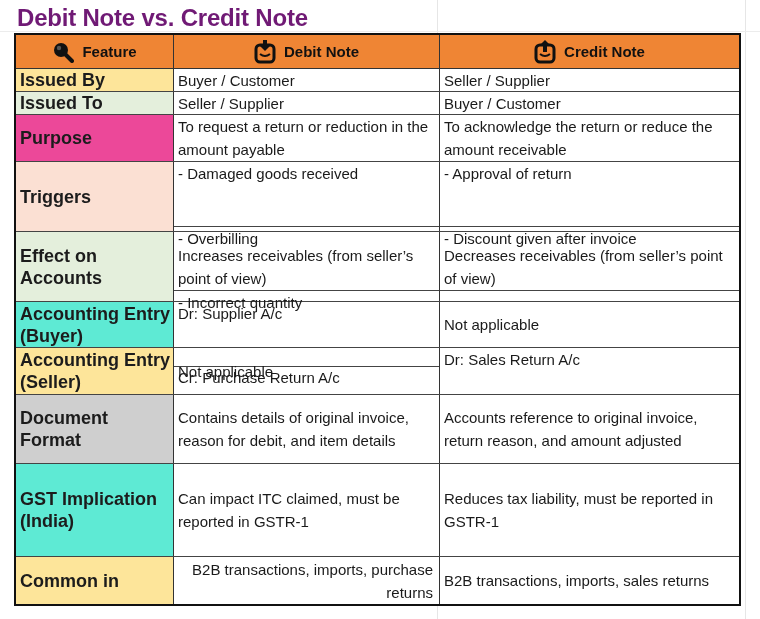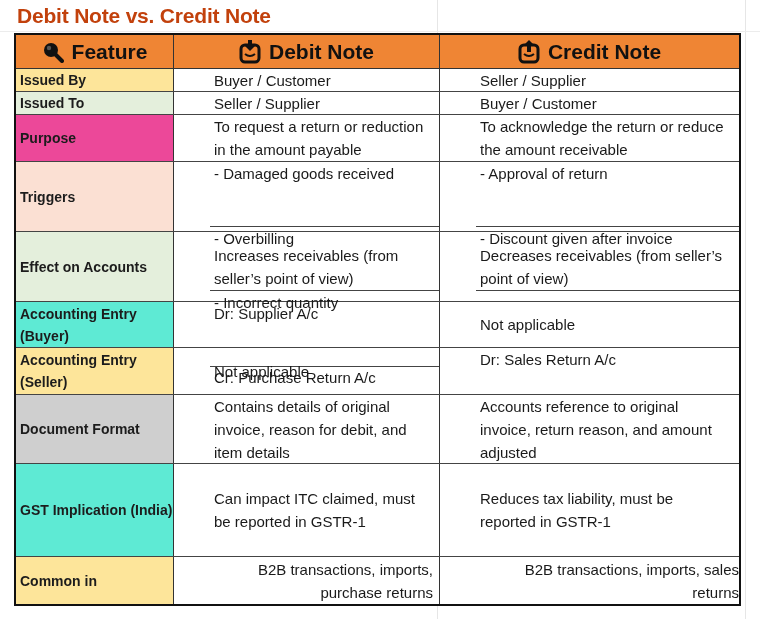--- a/index.html
+++ b/index.html
@@ -1,35 +1,35 @@
 <!DOCTYPE html>
 <html><head>
 <meta charset="utf-8">
 <style>
   html, body { margin: 0; padding: 0; background: #ffffff; }
   body { width: 760px; height: 619px; position: relative; overflow: hidden;
          font-family: "Liberation Sans", "DejaVu Sans", sans-serif; color: #1a1a1a; }
   
   .grid-v { position: absolute; top: 0; width: 1px; height: 619px; background: #e6e6e6; }
   .grid-h { position: absolute; left: 0; height: 1px; width: 760px; background: #ececec; }
-  .title { position: absolute; left: 17px; top: 4px; font-size: 21px; font-weight: bold;
-           color: #c2410c; letter-spacing: -0.2px; white-space: nowrap; }
+  .title { position: absolute; left: 17px; top: 4px; font-size: 24px; font-weight: bold;
+           color: #701a75; letter-spacing: -0.2px; white-space: nowrap; }
   .tbl { position: absolute; left: 14px; top: 33px; width: 727px; border: 2px solid #111; box-sizing: border-box; background:#fff; }
   .hdr { display: flex; height: 33px; background: #ef8534; border-bottom: 1px solid #333; }
   .hdr > div { display: flex; align-items: center; justify-content: center; font-weight: bold;
-               font-size: 21px; color: #111; box-sizing: border-box; }
+               font-size: 15px; color: #111; box-sizing: border-box; }
   .c1 { width: 157px; flex: none; }
   .c2 { width: 266px; flex: none; border-left: 1px solid #333; }
   .c3 { flex: 1; border-left: 1px solid #333; }
   .hdr svg { margin-right: 8px; }
   .row { display: flex; border-bottom: 1px solid #444; box-sizing: border-box; }
   .row:last-child { border-bottom: none; text-align: right; }
-  .lbl { width: 157px; flex: none; font-weight: bold; font-size: 14px; padding-left: 4px;
+  .lbl { width: 157px; flex: none; font-weight: bold; font-size: 18px; padding-left: 4px;
          display: flex; align-items: center; box-sizing: border-box; line-height: 22px; color:#1c1c1c; }
-  .val { font-size: 15px; line-height: 23px; box-sizing: border-box; display: flex; flex-direction: column; padding-left: 36px; }
+  .val { font-size: 15px; line-height: 23px; box-sizing: border-box; display: flex; flex-direction: column; }
   .val.c2 { width: 266px; }
   .val .cell { padding-left: 4px; display: flex; align-items: center; box-sizing: border-box; }
   .val .sub + .sub { border-top: 1px solid #444; margin-top: 41px; }
   .y { background: #fde59a; } .g { background: #e4efdc; } .b { background: #ec4899; }
   .p { background: #fbe0d3; } .bl { background: #5eead4; } .gr { background: #cfcfcf; }
 </style>
 </head>
 <body>
 
 <div class="grid-v" style="left:437px"></div>

